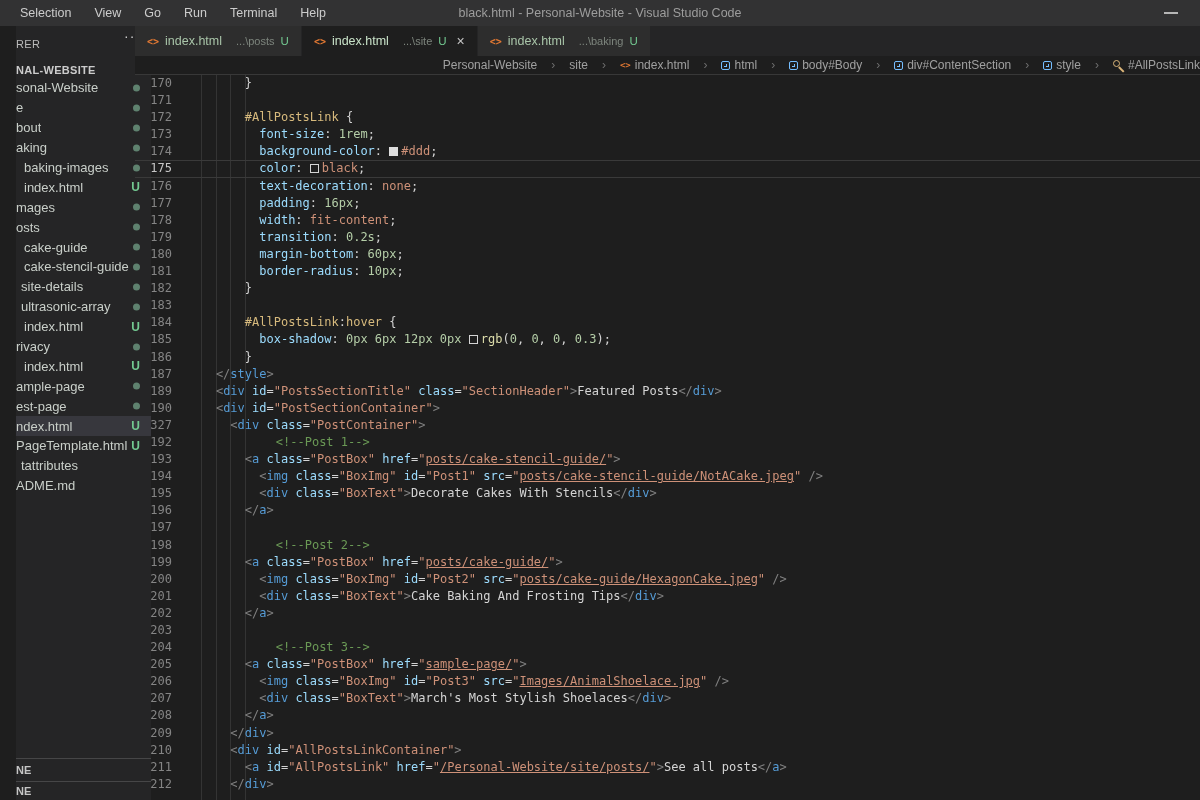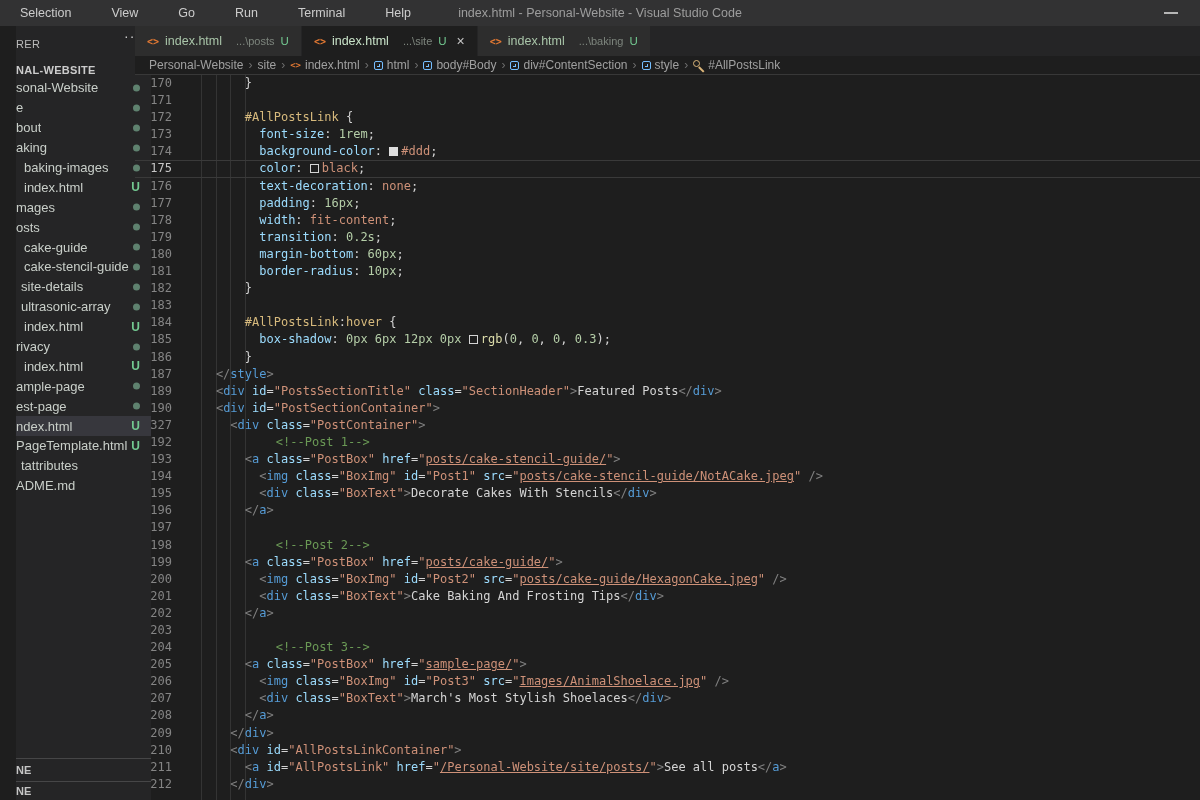--- a/index.html
+++ b/index.html
@@ -3,21 +3,21 @@
 <meta charset="utf-8">
 <style>
   * { margin:0; padding:0; box-sizing:border-box; }
   html,body { width:1200px; height:800px; overflow:hidden; background:#1e1e1e;
     font-family:"Liberation Sans", sans-serif; }
   #app { position:relative; width:1200px; height:800px; background:#1e1e1e; overflow:hidden; }
 
   
   .titlebar { position:absolute; left:0; top:0; width:1200px; height:26px;
     background:#323233; display:flex; align-items:center; }
-  .menu { display:flex; align-items:flex-end; padding-left:10px; gap:20px; }
+  .menu { display:flex; align-items:flex-end; padding-left:10px; gap:3px; }
   .menu-item { color:#cccccc; font-size:12.5px; padding:3px 10px; border-radius:4px; white-space:nowrap; }
   .win-title { position:absolute; left:0; right:0; text-align:center; color:#9d9d9d;
     font-size:12.5px; pointer-events:none; }
   .win-min { position:absolute; right:22px; top:12px; width:14px; height:1.5px; background:#b6b6b6; }
 
   
   .sidebar { position:absolute; left:16px; top:26px; width:135px; height:774px; background:#252526; }
   .expl-head { position:absolute; left:0; top:8px; width:100%; height:20px; color:#bbbbbb;
     font-size:11px; letter-spacing:.4px; line-height:20px; }
   .expl-actions { position:absolute; right:10px; top:2px; color:#cccccc; font-size:14px;
@@ -43,21 +43,21 @@
   .tab.active { background:#1e1e1e; }
   .tab-icon { color:#e37933; font-size:10px; font-weight:bold; font-family:"DejaVu Sans Mono", monospace; }
   .tab-name { color:#a9c5a9; font-size:12.5px; }
   .tab.active .tab-name { color:#c9e3c9; }
   .tab-desc { color:#7d857d; font-size:11px;margin-left:8px; }
   .tab-u { color:#73c991; font-size:11.5px; }
   .tab-close { color:#c5c5c5; font-size:14px; margin-left:4px; line-height:14px; }
 
   
   .breadcrumbs { position:absolute; left:0; top:30px; width:100%; height:18px; background:#1e1e1e;
-    display:flex; align-items:center; padding-left:14px; gap:5px; }
+    display:flex; align-items:center; padding-left:14px; gap:14px;justify-content:flex-end; }
   .bc-item { color:#a0a0a0; font-size:12px; display:flex; align-items:center; gap:4px; white-space:nowrap; }
   .bc-sep { color:#6e6e6e; font-size:12px; }
   .bc-html { color:#e37933; font-size:9px; font-weight:bold; font-family:"DejaVu Sans Mono", monospace; }
   .bc-el { width:9px; height:9px; border:1px solid #75beff; border-radius:2px; display:inline-block; position:relative; }
   .bc-el::after { content:''; position:absolute; left:2px; top:2px; right:2px; bottom:2px;
     border-right:1px solid #75beff; border-bottom:1px solid #75beff; }
   .bc-key { width:11px; height:11px; display:inline-block; position:relative; }
   .bc-key::before { content:''; position:absolute; left:0; top:0; width:5px; height:5px;
     border:1.5px solid #dcb67a; border-radius:50%; }
   .bc-key::after { content:''; position:absolute; left:6px; top:6px; width:7px; height:1.5px;
@@ -92,21 +92,21 @@
 
   <div class="titlebar">
     <div class="menu">
         <div class="menu-item">Selection</div>
         <div class="menu-item">View</div>
         <div class="menu-item">Go</div>
         <div class="menu-item">Run</div>
         <div class="menu-item">Terminal</div>
         <div class="menu-item">Help</div>
       </div>
-    <div class="win-title">index.html - Personal-Website - Visual Studio Code</div>
+    <div class="win-title">black.html - Personal-Website - Visual Studio Code</div>
     <div class="win-min"></div>
   </div>
 
   <div class="sidebar">
     <div class="expl-head">RER</div>
     <div class="expl-actions">···</div>
     <div class="expl-section">NAL-WEBSITE</div>
     <div class="tree">
         <div class="tree-item">
           <span class="tree-label" style="margin-left: 0px;">sonal-Website</span>

